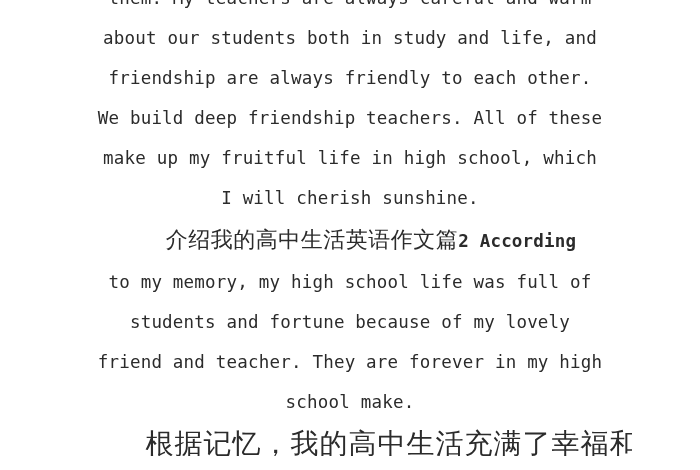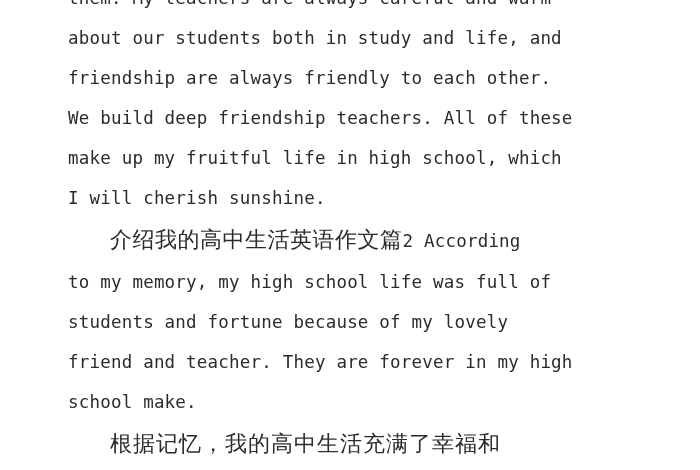--- a/index.html
+++ b/index.html
@@ -12,53 +12,55 @@
     background: #ffffff;
     font-family: "DejaVu Sans Mono", monospace;
     overflow: hidden;
   }
   .page {
     position: relative;
     width: 700px;
     height: 470px;
     box-sizing: border-box;
     padding: 0 68px;
+    text-align: center;
   }
   .line {
     color: #2b2b2b;
     white-space: pre;
     letter-spacing: 0.5px;
   }
   
   .lat {
     font-family: "DejaVu Sans Mono", monospace;
     font-size: 17.5px;
     line-height: 40px;
     height: 40px;
     letter-spacing: 0.2px;
   }
   
   .cjk {
     font-family: "DejaVu Serif", "DejaVu Sans", serif;
-    font-size: 22px;
+    font-size: 28px;
     line-height: 44px;
     height: 44px;
     letter-spacing: 1px;
   }
   .mixed {
     font-family: "DejaVu Serif", "DejaVu Sans", serif;
     font-size: 22px;
     line-height: 44px;
     height: 44px;
     letter-spacing: 0.5px;
   }
   .mixed .lat-run {
     font-family: "DejaVu Sans Mono", monospace;
     font-size: 17.5px;
     letter-spacing: 0.2px;
+    font-weight: bold;
   }
   .indent-cjk {
     padding-left: 42px;
   }
   .clip-top {
     height: 18px;
     overflow: hidden;
     position: relative;
   }
   .clip-top .line {

